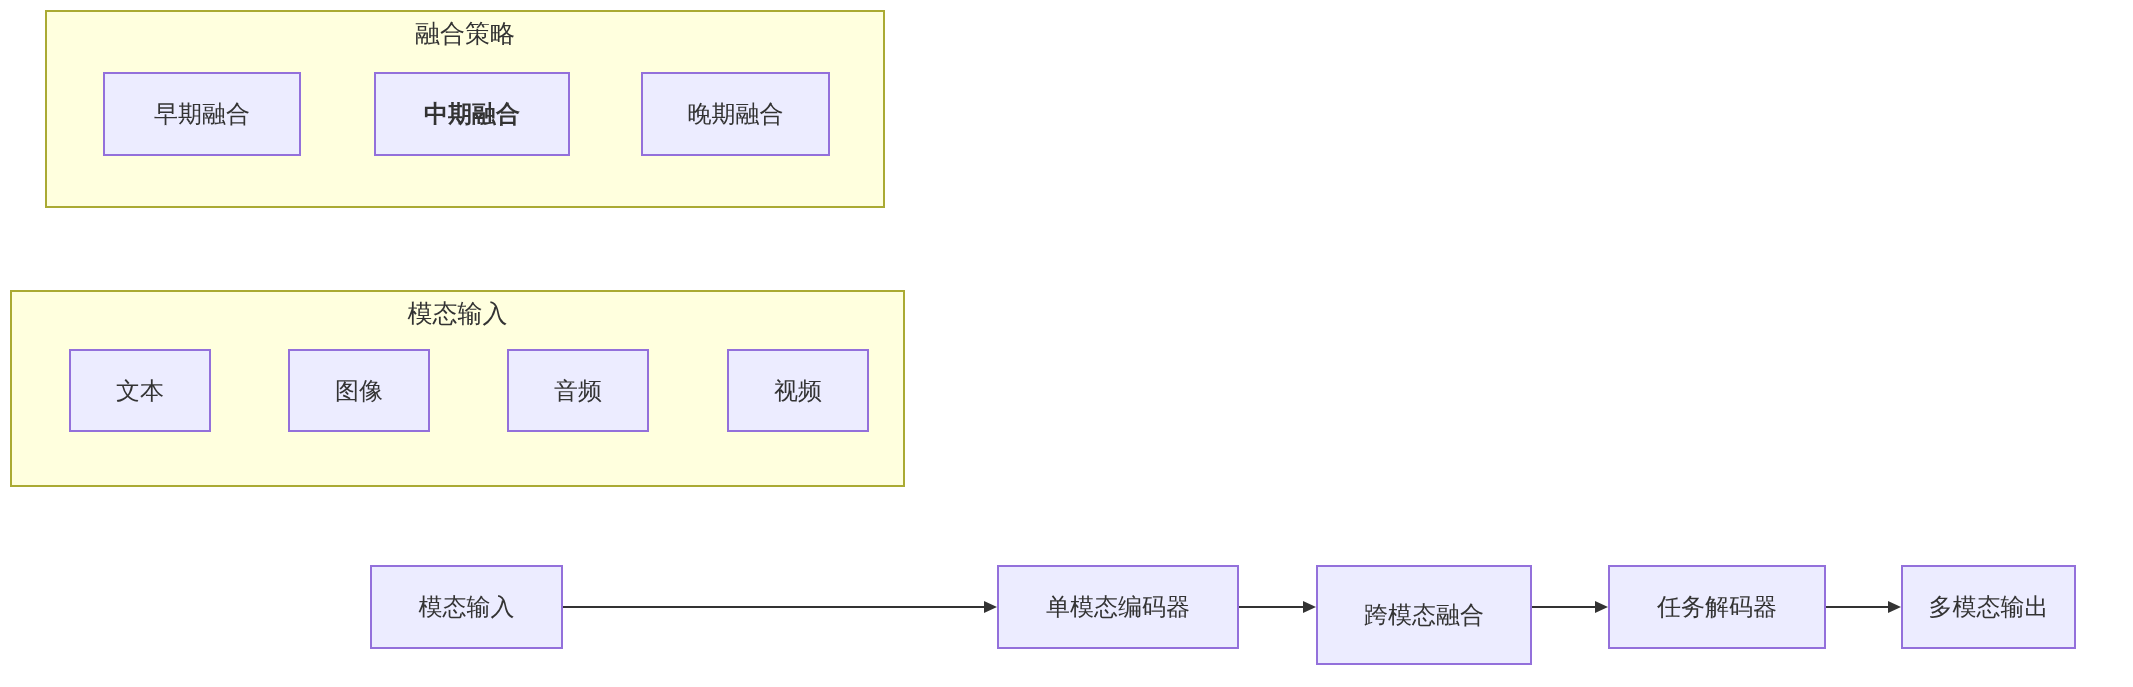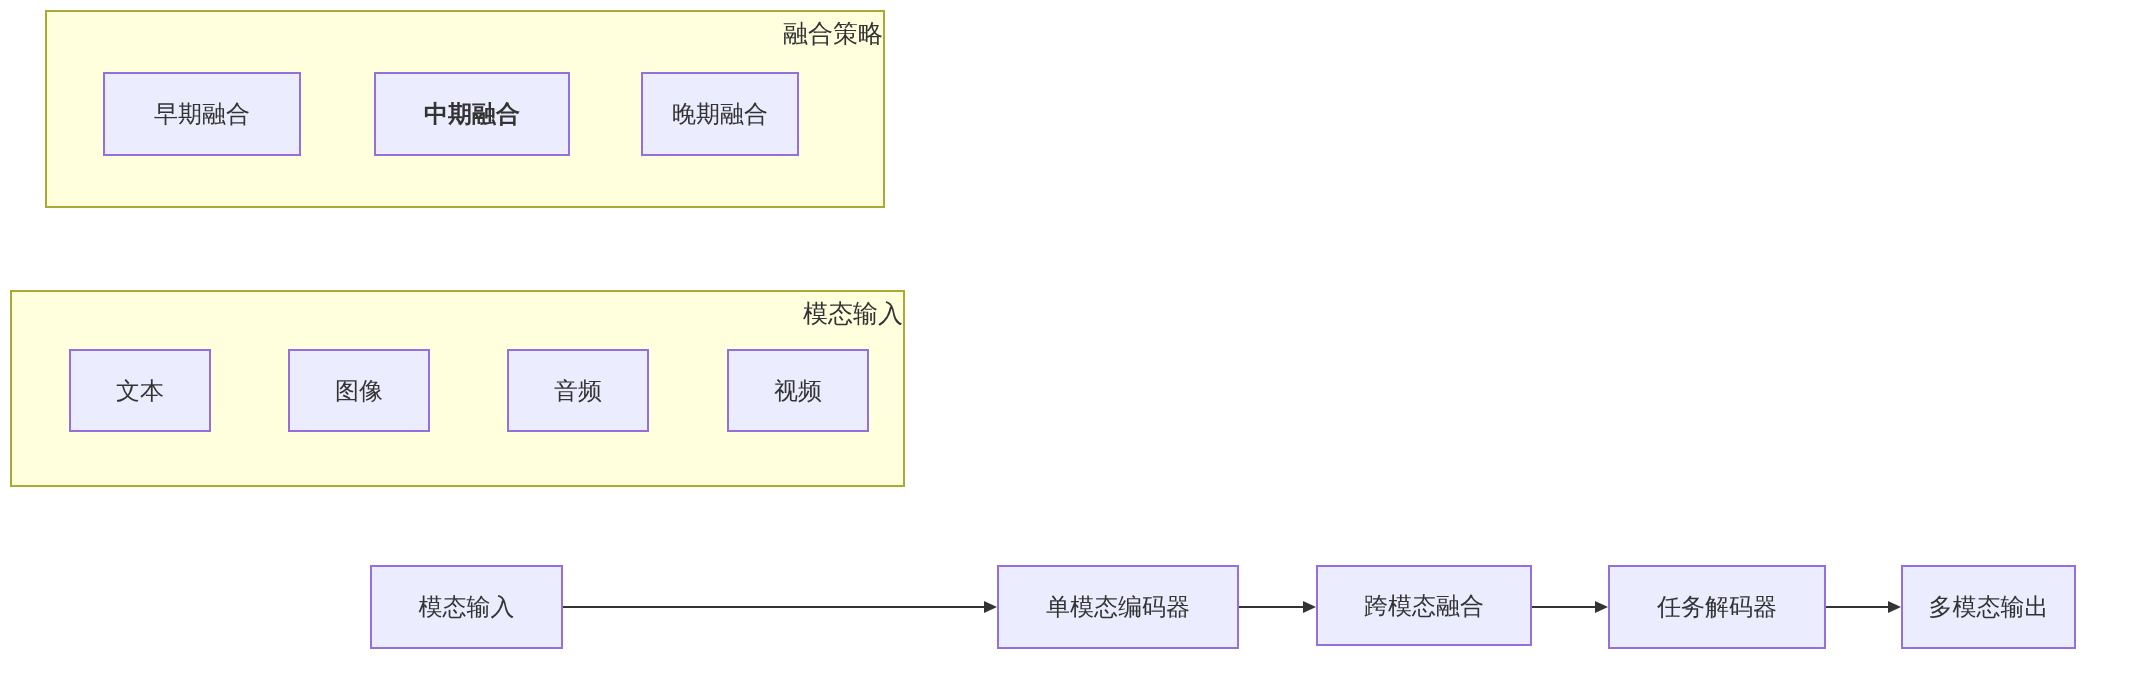--- a/index.html
+++ b/index.html
@@ -20,21 +20,21 @@
     position: absolute;
     background: var(--group-fill, #ffffde);
     border: 2px solid var(--group-border, #aaaa33);
     box-sizing: border-box;
   }
   .group-title {
     position: absolute;
     top: 6px;
     left: 0;
     right: 0;
-    text-align: right;
+    text-align: center;
     font-size: 25px;
     line-height: 30px;
     color: var(--text, #333333);
   }
   .node {
     position: absolute;
     background: var(--node-fill, #ececff);
     border: 2px solid var(--node-border, #9370db);
     box-sizing: border-box;
     display: flex;
@@ -62,34 +62,34 @@
 </style>
 </head>
 <body>
 
 <div id="canvas" style="--group-fill: #ffffde; --group-border: #aaaa33; --node-fill: #ececff; --node-border: #9370db; --text: #333333; --arrow: #333333;">
 
   <div class="group" style="left:45px; top:10px; width:840px; height:198px;">
     <div class="group-title">融合策略</div>
     <div class="node" style="left:56px; top:60px; width:198px; height:84px;">早期融合</div>
     <div class="node" style="left:327px; top:60px; width:196px; height:84px;font-weight:bold;">中期融合</div>
-    <div class="node" style="left:594px; top:60px; width:158px; height:84px;">晚期融合</div>
+    <div class="node" style="left:594px; top:60px; width:189px; height:84px;">晚期融合</div>
   </div>
 
   <div class="group" style="left:10px; top:290px; width:895px; height:197px;">
     <div class="group-title">模态输入</div>
     <div class="node" style="left:57px; top:57px; width:142px; height:83px;">文本</div>
     <div class="node" style="left:276px; top:57px; width:142px; height:83px;text-align:center;">图像</div>
     <div class="node" style="left:495px; top:57px; width:142px; height:83px;">音频</div>
     <div class="node" style="left:715px; top:57px; width:142px; height:83px;">视频</div>
   </div>
 
   <div class="node" style="left:370px; top:565px; width:193px; height:84px;">模态输入</div>
   <div class="node" style="left:997px; top:565px; width:242px; height:84px;">单模态编码器</div>
-  <div class="node" style="left:1316px; top:565px; width:216px; height:81px;">跨模态融合</div>
+  <div class="node" style="left:1316px; top:565px; width:216px; height:100px;">跨模态融合</div>
   <div class="node" style="left:1608px; top:565px; width:218px; height:84px;">任务解码器</div>
   <div class="node" style="left:1901px; top:565px; width:175px; height:84px;">多模态输出</div>
 
   <div class="edge-line" style="left:563px; width:421px;"></div>
   <div class="edge-head" style="left:984px;"></div>
 
   <div class="edge-line" style="left:1239px; width:64px;"></div>
   <div class="edge-head" style="left:1303px;"></div>
 
   <div class="edge-line" style="left:1532px; width:63px;"></div>

